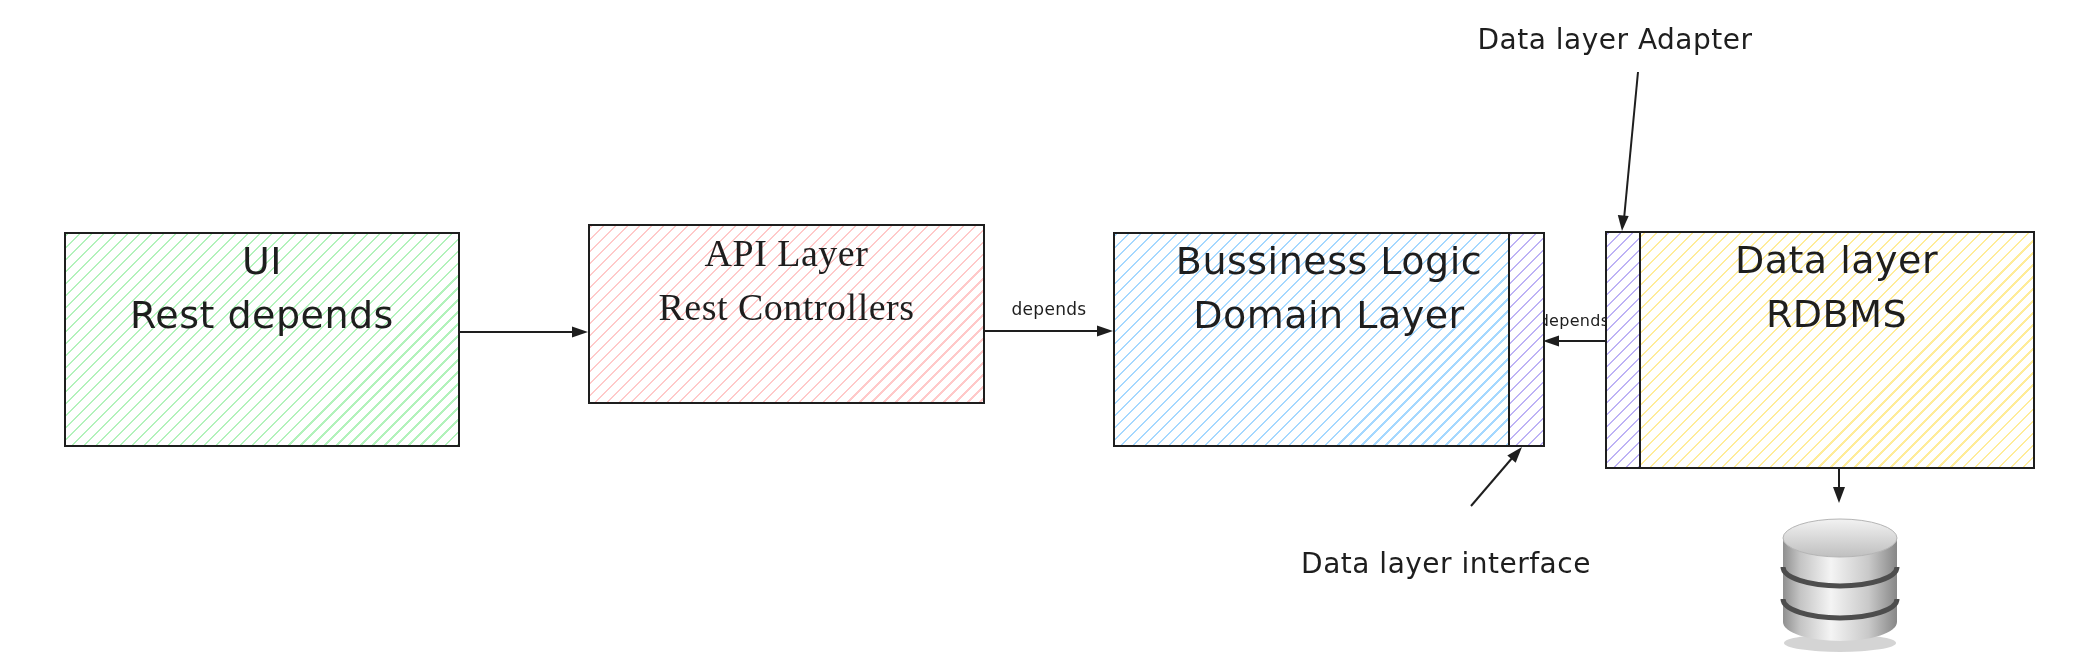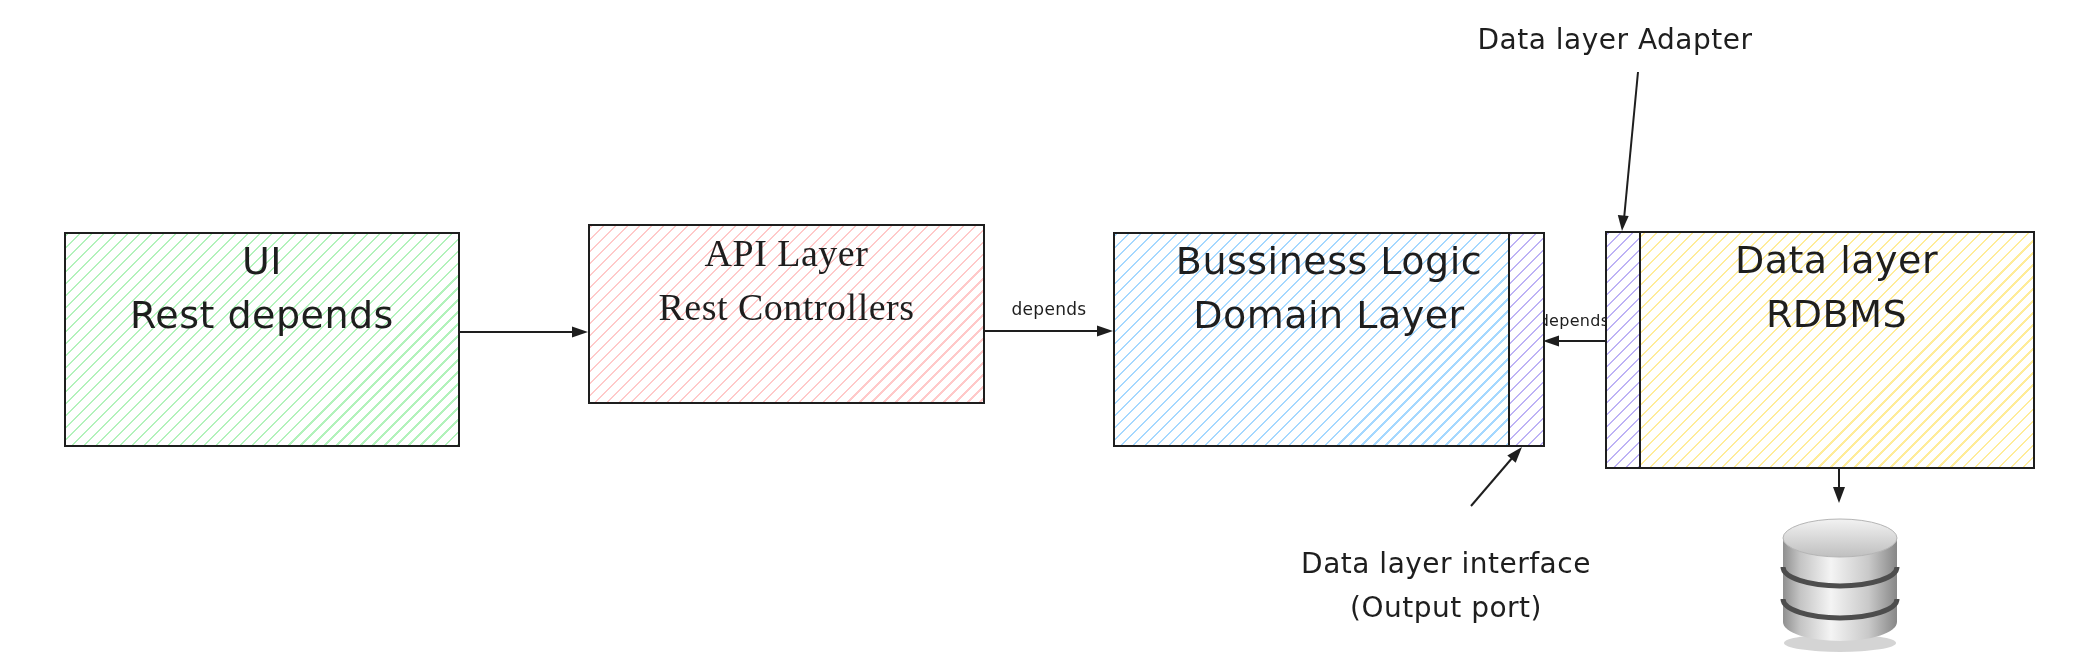--- a/index.html
+++ b/index.html
@@ -141,21 +141,20 @@
       <div>Data layer</div>
       <div>RDBMS</div>
     </div>
     <div class="strip strip-left hatch"></div>
   </div>
 
   <div class="annot adapter-label">Data layer Adapter</div>
 
   <div class="annot interface-label">
     <div>Data layer interface</div>
-    <div>(Output port)</div>
   </div>
 
   <div class="depends depends-1">depends</div>
   <div class="depends depends-2">depends</div>
 
   <svg class="db-icon" width="120" height="140" viewBox="0 0 120 140">
     <defs>
       <linearGradient id="gBody" x1="0" y1="0" x2="1" y2="0">
         <stop offset="0" stop-color="#8f8f8f"></stop>
         <stop offset="0.15" stop-color="#c4c4c4"></stop>

